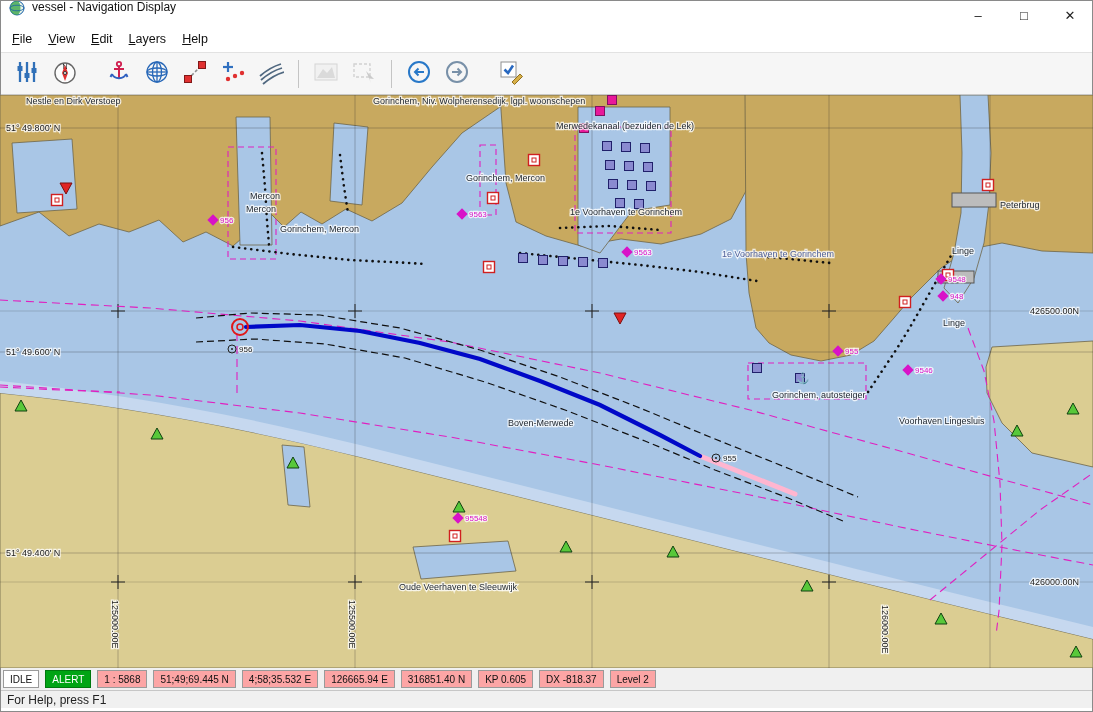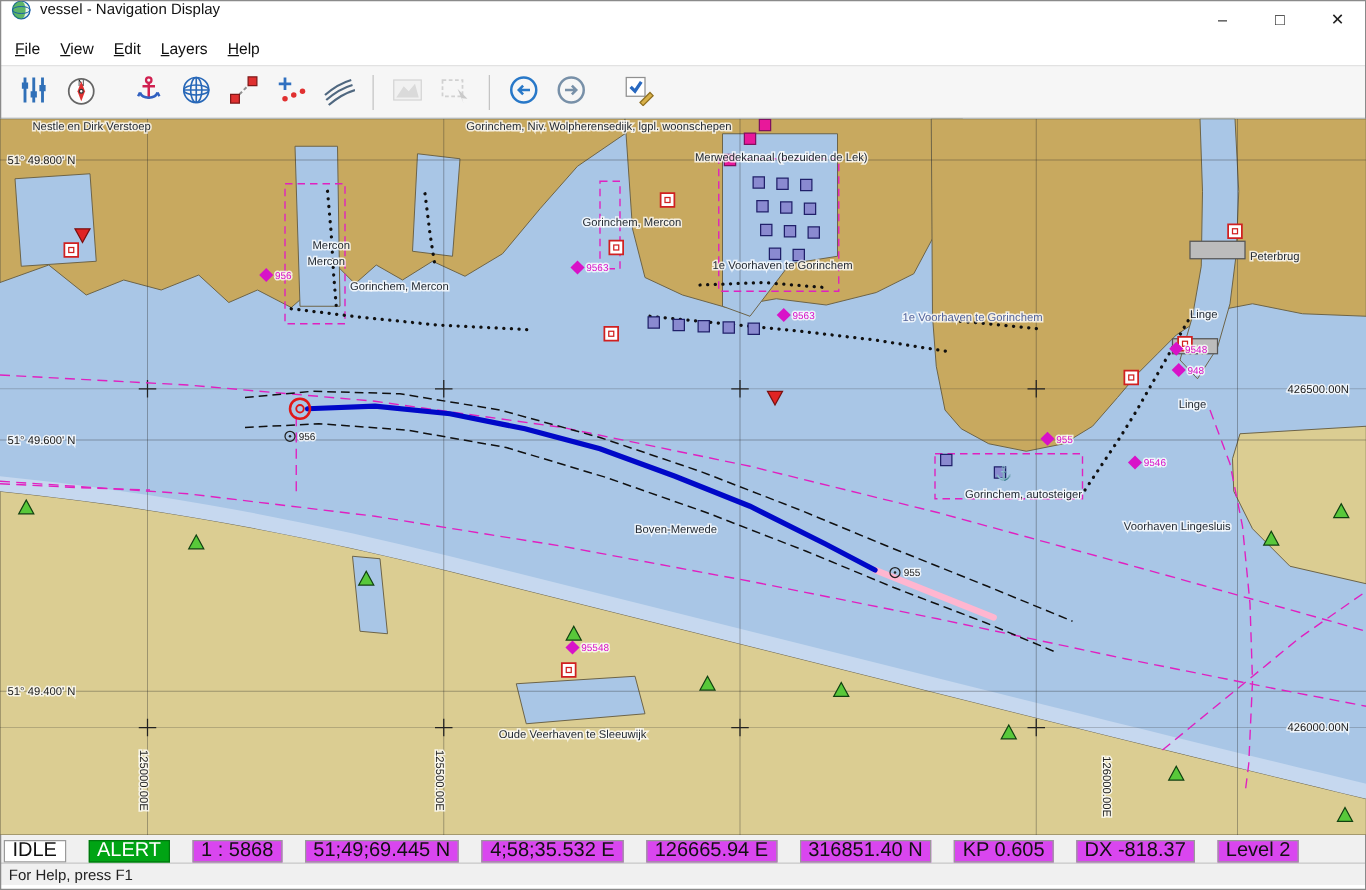--- a/index.html
+++ b/index.html
@@ -24,23 +24,23 @@
     border:none;background:transparent}
   .tb-btn.disabled{opacity:.42;filter:grayscale(1)}
   .tb-sep{width:1px;height:28px;background:#c4c4c4;margin:0 8px}
   .tb-gap{width:16px}
 
   .map{position:relative;height:573px;background:#a9c6e6}
   .map svg{position:absolute;left:0;top:0}
   .halo{paint-order:stroke;stroke:rgba(255,255,255,.78);stroke-width:2.4px;
     font-family:"Liberation Sans",sans-serif}
 
-  .statusbar{height:22px;background:#f0f0f0;display:flex;align-items:flex-end;
-    padding-left:3px;font-size:16px;color:#111;gap:18px}
-  .sb-item{border:1px solid #9a9a9a;background:#d946ef;height:18px;
+  .statusbar{height:22px;background:#f0f0f0;display:flex;align-items:center;
+    padding-left:3px;font-size:10px;color:#111;gap:6px}
+  .sb-item{border:1px solid #9a9a9a;background:#fca5a5;height:18px;
     display:flex;align-items:center;padding:0 6px;white-space:nowrap}
   .sb-idle{background:#ffffff}
   .sb-alert{background:#00a414;border-color:#00780e;color:#fff;font-weight:normal}
 
   .helpbar{height:18px;background:#f0f0f0;border-top:1px solid #c6c6c6;
     font-size:12px;color:#222;display:flex;align-items:center;padding-left:7px}
 </style>
 </head>
 <body>
 

